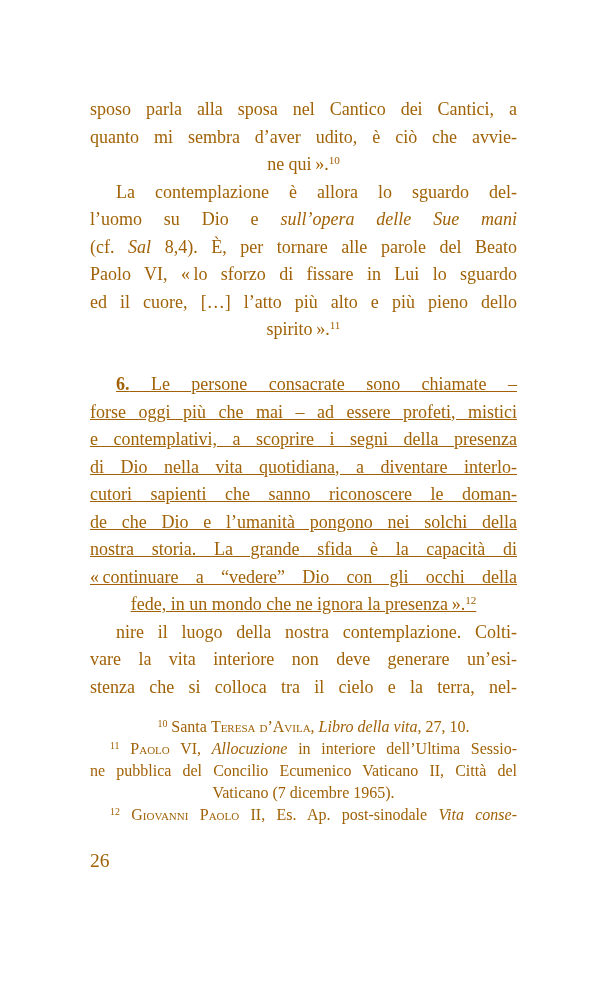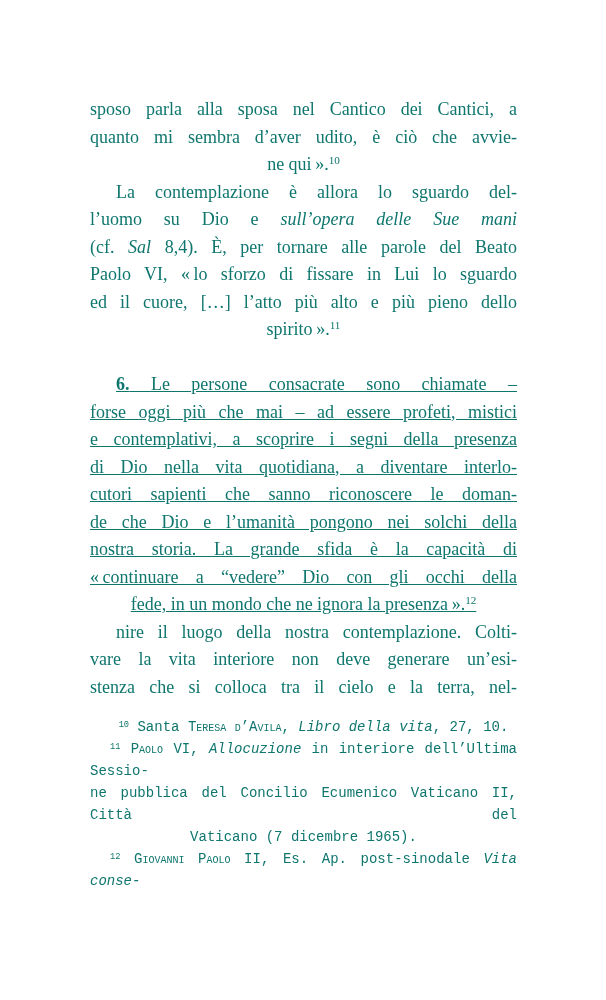--- a/index.html
+++ b/index.html
@@ -2,43 +2,42 @@
 <html><head>
 <meta charset="utf-8">
 <style>
   html, body { margin: 0; padding: 0; background: #ffffff; }
   .page {
     position: relative;
     width: 606px;
     height: 1000px;
     background: #ffffff;
     font-family: "Liberation Serif", "DejaVu Serif", serif;
-    color: #0f766e;
+    color: #a16207;
     overflow: hidden;
   }
   .content {
     position: absolute;
     left: 90px;
     top: 96px;
     width: 427px;
   }
   .body-text {
     font-size: 18px;
     line-height: 27.5px;
   }
   .para { margin: 0; }
   .para.space-before { margin-top: 27.5px; text-decoration: underline; }
   .para.indent .line:first-child { text-indent: 26px; }
   .line { text-align: center; }
   .line.j { text-align: justify; text-align-last: justify; }
   .footnotes {
     margin-top: 15px;
-    font-size: 14px;
+    font-size: 16px;
     line-height: 22px;
-    font-family: Liberation Mono, monospace;
   }
   .footnotes .para.indent .line:first-child { text-indent: 20px; }
   .page-number {
     margin-top: 21px;
     font-size: 19.5px;
     line-height: 27px;
     text-align: left;
   }
   .it  { font-style: italic; }
   .bd  { font-weight: 700; }
@@ -87,14 +86,15 @@
         </div>
         <div class="para indent">
           <div class="line j"><span class="sup">11</span><span> </span><span class="sc">Paolo</span><span> VI, </span><span class="it">Allocuzione</span><span> in interiore dell’Ultima Sessio-</span></div>
           <div class="line j"><span>ne pubblica del Concilio Ecumenico Vaticano II, Città del</span></div>
           <div class="line"><span>Vaticano (7 dicembre 1965).</span></div>
         </div>
         <div class="para indent">
           <div class="line j"><span class="sup">12</span><span> </span><span class="sc">Giovanni Paolo</span><span> II, Es. Ap. post-sinodale </span><span class="it">Vita conse-</span></div>
         </div>
       </div>
+    <div class="page-number">26</div>
   </div>
 </div>
 
 </body></html>

